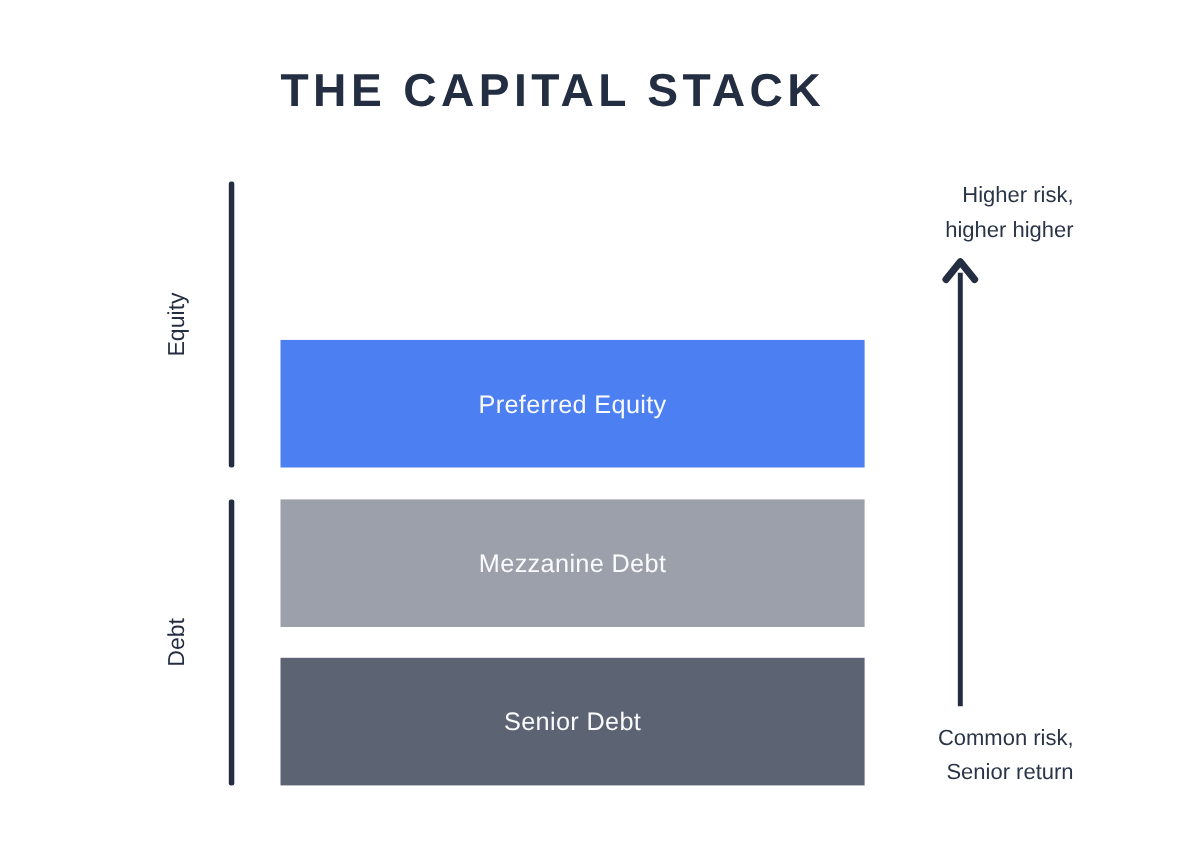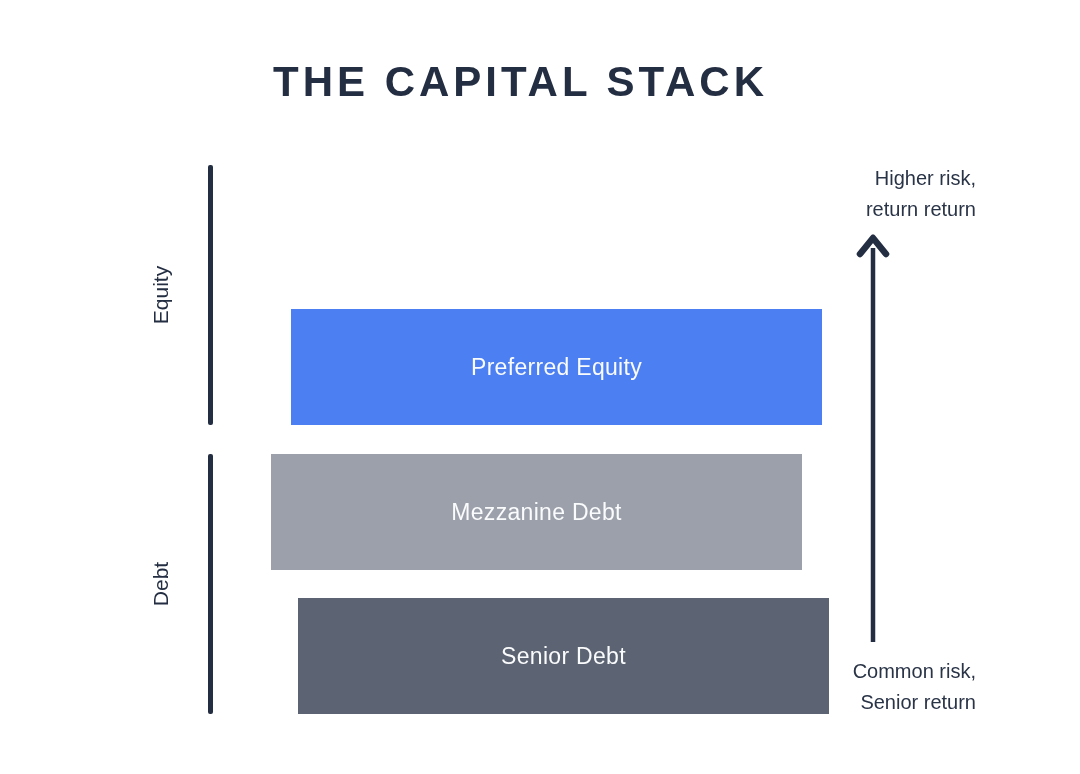--- a/index.html
+++ b/index.html
@@ -6,36 +6,36 @@
   html, body { background: #ffffff; }
   body {
     width: 1080px; height: 774px;
     font-family: "Liberation Sans", sans-serif;
     position: relative; overflow: hidden;
   }
   .stage { position: absolute; left: 0; top: 0; width: 1080px; height: 774px; background: #ffffff; }
 
   .title {
     position: absolute; left: 255px; top: 58px; width: 531px;
-    text-align: center; white-space: nowrap;
+    text-align: left; white-space: nowrap;
     font-size: 42px; font-weight: bold; letter-spacing: 4px;
     color: #242E42;
   }
 
   .layer {
     position: absolute; left: 255px; width: 531px; height: 116px;
     display: flex; align-items: center; justify-content: center;
   }
   .layer-label {
     color: #FAFBFC; font-size: 23px; letter-spacing: 0.3px;
   }
   .layer-common    { top: 165px; }
-  .layer-preferred { top: 309px; margin-left: 36px; }
+  .layer-preferred { top: 309px; }
   .layer-mezz      { top: 454px; }
-  .layer-senior    { top: 598px; margin-left: 43px; }
+  .layer-senior    { top: 598px; }
 
   .group-line {
     position: absolute; left: 208px; width: 5px;
     background: #242E42; border-radius: 2px;
   }
   .group-line-equity { top: 165px; height: 260px; }
   .group-line-debt   { top: 454px; height: 260px; }
 
   .group-label {
     position: absolute; left: 111px; top: 0; width: 100px; height: 26px;
@@ -60,35 +60,35 @@
 </head>
 <body>
 
 <div class="stage">
 
   <h1 class="title">THE CAPITAL STACK</h1>
 
   <div class="layer layer-preferred" style="background: rgb(76, 127, 242);">
     <span class="layer-label">Preferred Equity</span>
   </div>
-  <div class="layer layer-mezz" style="background: rgb(156, 160, 170); margin-left: 16px;">
+  <div class="layer layer-mezz" style="background: rgb(156, 160, 170);">
     <span class="layer-label">Mezzanine Debt</span>
   </div>
   <div class="layer layer-senior" style="background: rgb(92, 99, 114);">
     <span class="layer-label">Senior Debt</span>
   </div>
 
   <div class="group-line group-line-equity"></div>
   <div class="group-line group-line-debt"></div>
   <div class="group-label group-label-equity">Equity</div>
   <div class="group-label group-label-debt">Debt</div>
 
   <div class="risk-label risk-label-top">
     <span>Higher risk,</span><br>
-    <span>return return</span>
+    <span>higher higher</span>
   </div>
 
   <svg class="risk-arrow" viewBox="0 0 44 412" xmlns="http://www.w3.org/2000/svg">
     <line x1="22" y1="14" x2="22" y2="408" stroke="#242E42" stroke-width="4.5"></line>
     <path d="M22 4 L9 20 M22 4 L35 20" stroke="#242E42" stroke-width="6.5" fill="none" stroke-linecap="round" stroke-linejoin="round"></path>
   </svg>
 
   <div class="risk-label risk-label-bottom">
     <span>Common risk,</span><br>
     <span>Senior return</span>

